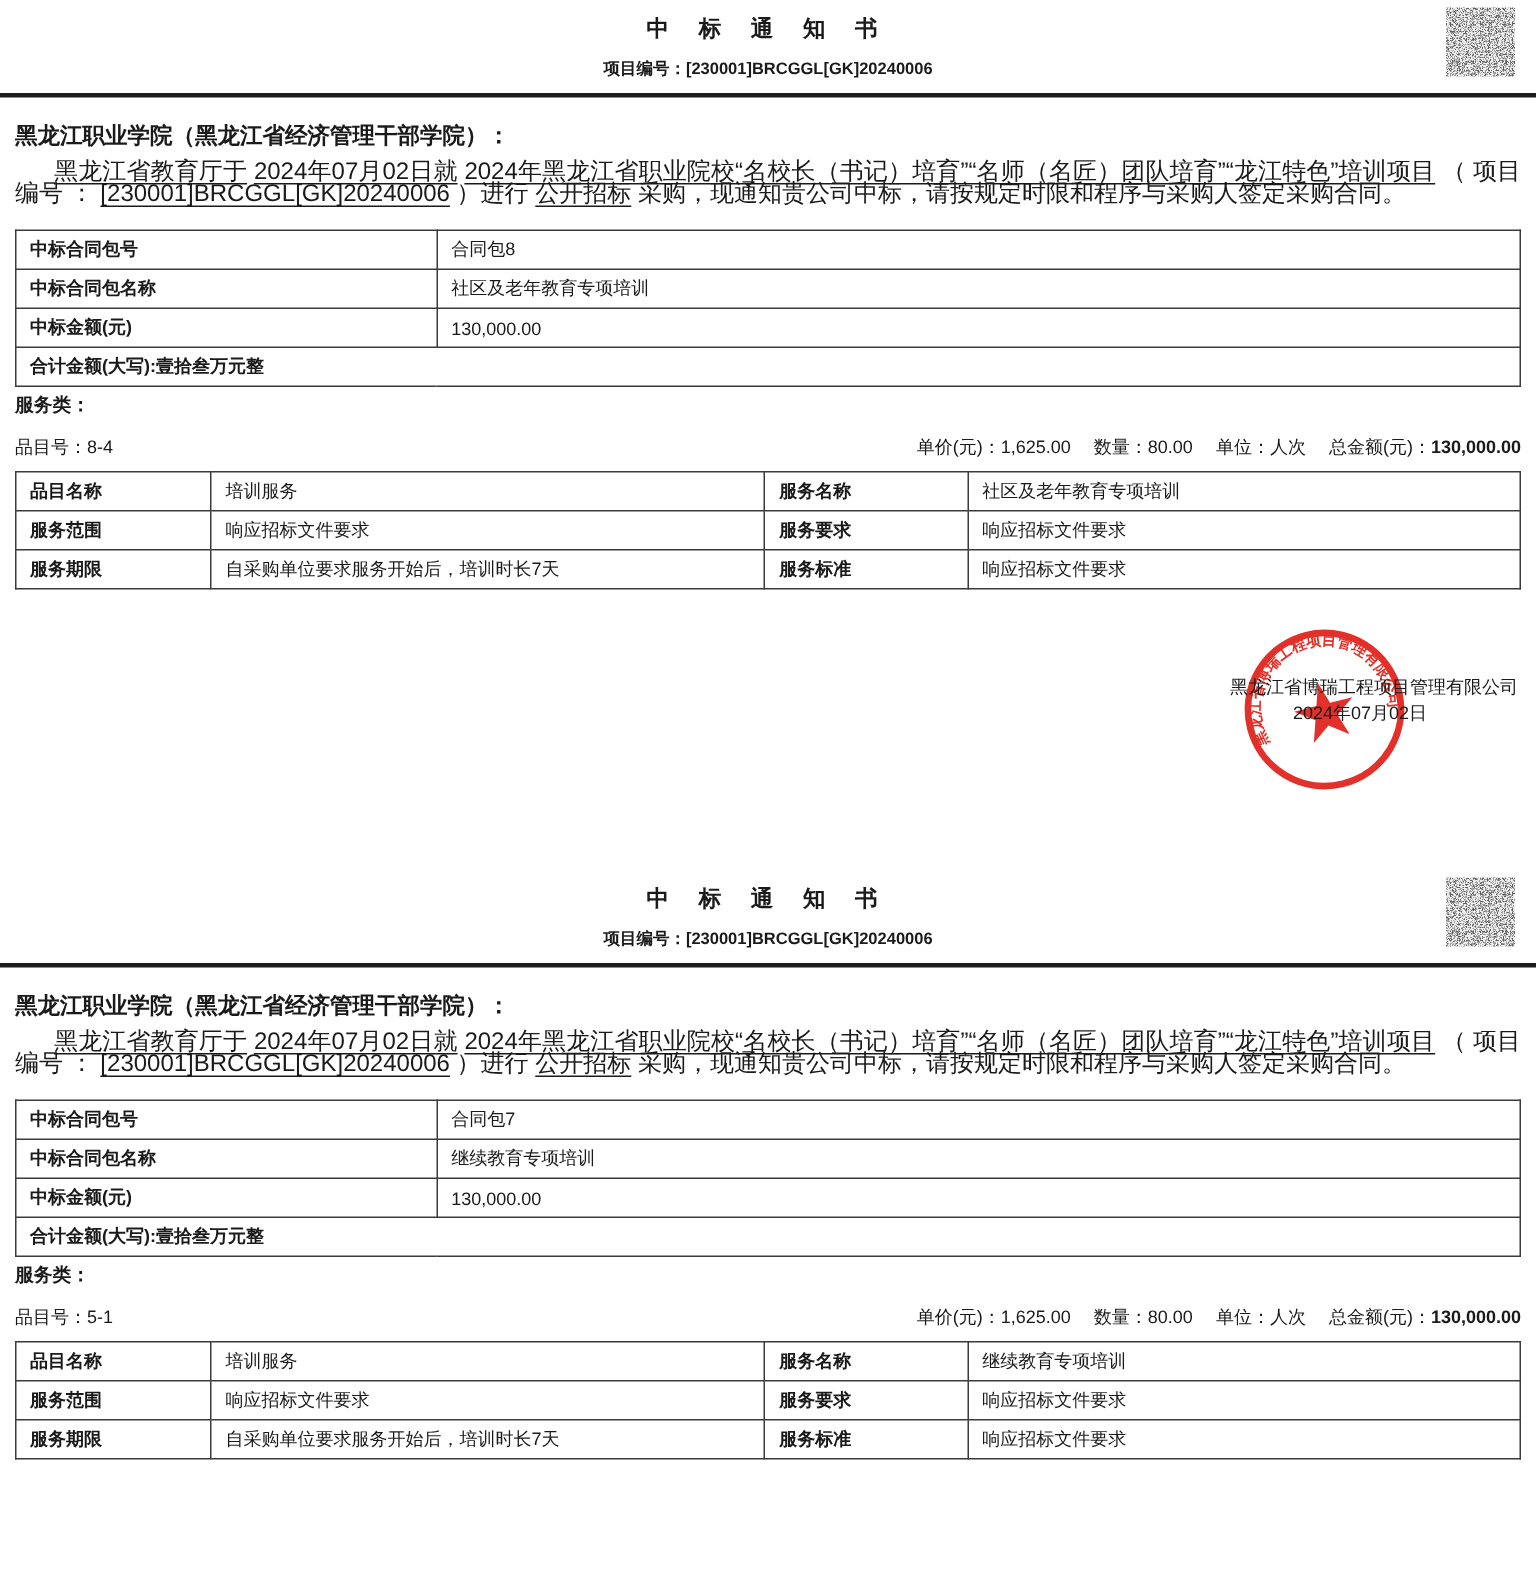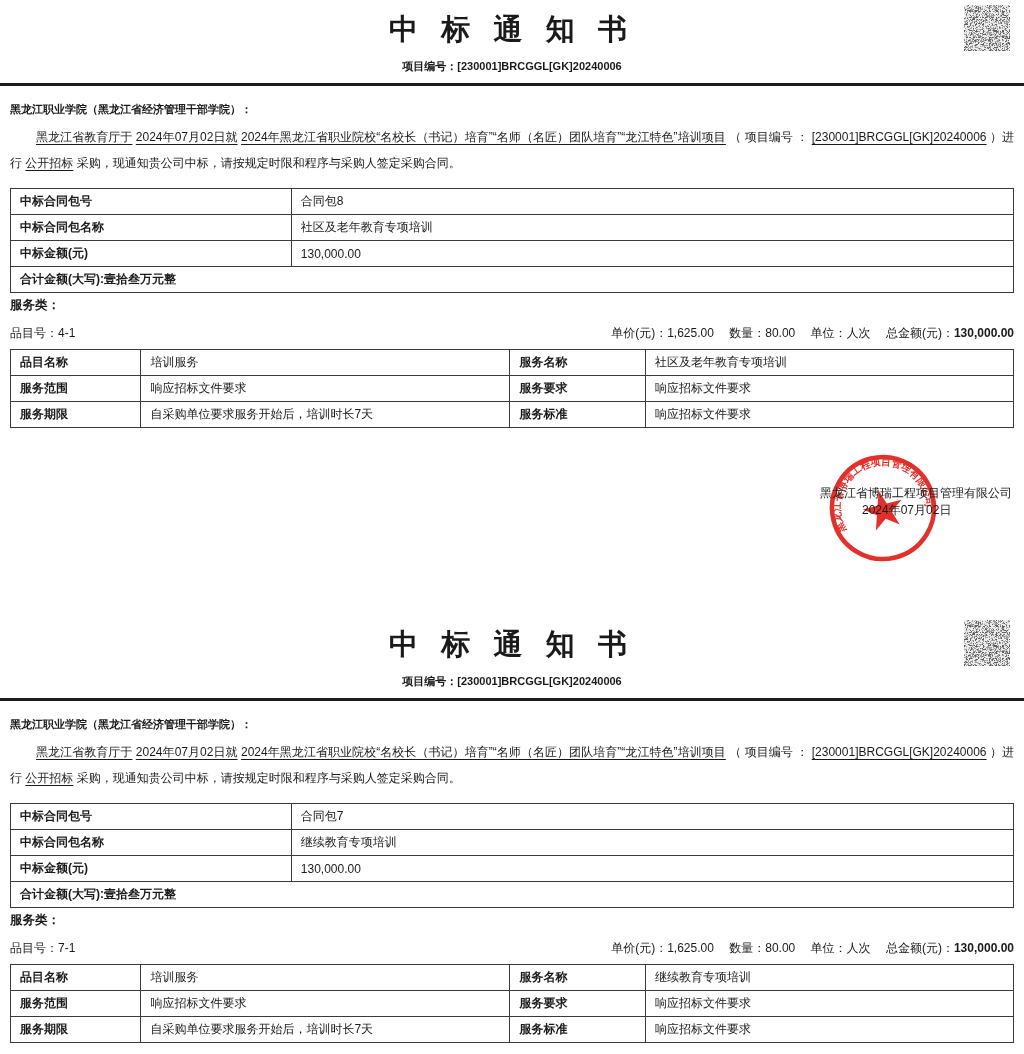--- a/index.html
+++ b/index.html
@@ -8,31 +8,31 @@
     width:1024px; height:1054px; overflow:hidden;
     background:#ffffff; color:#1a1a1a;
     font-family:"Liberation Sans", sans-serif;
   }
   .notice { position:relative; padding:6px 10px 0; }
   .notice-1 { margin-bottom:50px; }
 
   .doc-title {
     text-align:center; margin:4px 0 0;
     font-family:"Liberation Serif","DejaVu Serif",serif;
-    font-weight:bold; font-size:29px; letter-spacing:8px;
+    font-weight:bold; font-size:15px; letter-spacing:8px;
   }
   .proj-line { text-align:center; font-size:11px; font-weight:bold; margin-top:9px; }
   .mono { font-family:Liberation Sans, sans-serif; }
 
   .head-rule { border:none; border-top:3px solid #1c1c1c; margin:9px -10px 0; }
 
   .qr-noise { position:absolute; top:5px; right:14px; width:46px; height:46px; }
 
-  .salutation { font-size:11px; font-weight:bold; margin-top:16px; }
-  .para { font-size:12px; line-height:26px; margin-top:7px; text-indent:26px; text-align:justify; }
+  .salutation { font-size:15px; font-weight:bold; margin-top:16px; }
+  .para { font-size:16px; line-height:15px; margin-top:7px; text-indent:26px; text-align:justify; }
   .u { text-decoration:underline; text-underline-offset:3px; }
 
   table { border-collapse:collapse; width:100%; font-size:12px; color:#1a1a1a; }
   .contract-table { }
   td { border:1px solid #3a3a3a; padding:4px 9px; height:26px; vertical-align:middle; }
   .lbl { font-weight:bold; }
   .total-cell { font-weight:bold; }
 
   .sec-head { font-weight:bold; font-size:12.5px; margin-top:4px; }
   .item-line { display:flex; justify-content:space-between; align-items:baseline; font-size:12px; margin-top:11px; }
@@ -107,21 +107,21 @@
     <tr>
       <td class="total-cell" colspan="2">合计金额(大写):壹拾叁万元整</td>
     </tr>
   </tbody>
     </table>
 
   <div class="sec-head">服务类：</div>
 
   <div class="item-line">
     <span>
-      <span>品目号：</span><span class="mono">4-1</span>
+      <span>品目号：</span><span class="mono">8-4</span>
     </span>
     <span class="price-group">
       <span class="pair"><span>单价(元)：</span><span class="mono">1,625.00</span></span>
       <span class="pair"><span>数量：</span><span class="mono">80.00</span></span>
       <span class="pair"><span>单位：</span><span>人次</span></span>
       <span class="pair"><span>总金额(元)：</span><span class="mono total-val">130,000.00</span></span>
     </span>
   </div>
 
   <table class="service-table">
@@ -214,21 +214,21 @@
     <tr>
       <td class="total-cell" colspan="2">合计金额(大写):壹拾叁万元整</td>
     </tr>
   </tbody>
     </table>
 
   <div class="sec-head">服务类：</div>
 
   <div class="item-line">
     <span>
-      <span>品目号：</span><span class="mono">7-1</span>
+      <span>品目号：</span><span class="mono">5-1</span>
     </span>
     <span class="price-group">
       <span class="pair"><span>单价(元)：</span><span class="mono">1,625.00</span></span>
       <span class="pair"><span>数量：</span><span class="mono">80.00</span></span>
       <span class="pair"><span>单位：</span><span>人次</span></span>
       <span class="pair"><span>总金额(元)：</span><span class="mono total-val">130,000.00</span></span>
     </span>
   </div>
 
   <table class="service-table">

